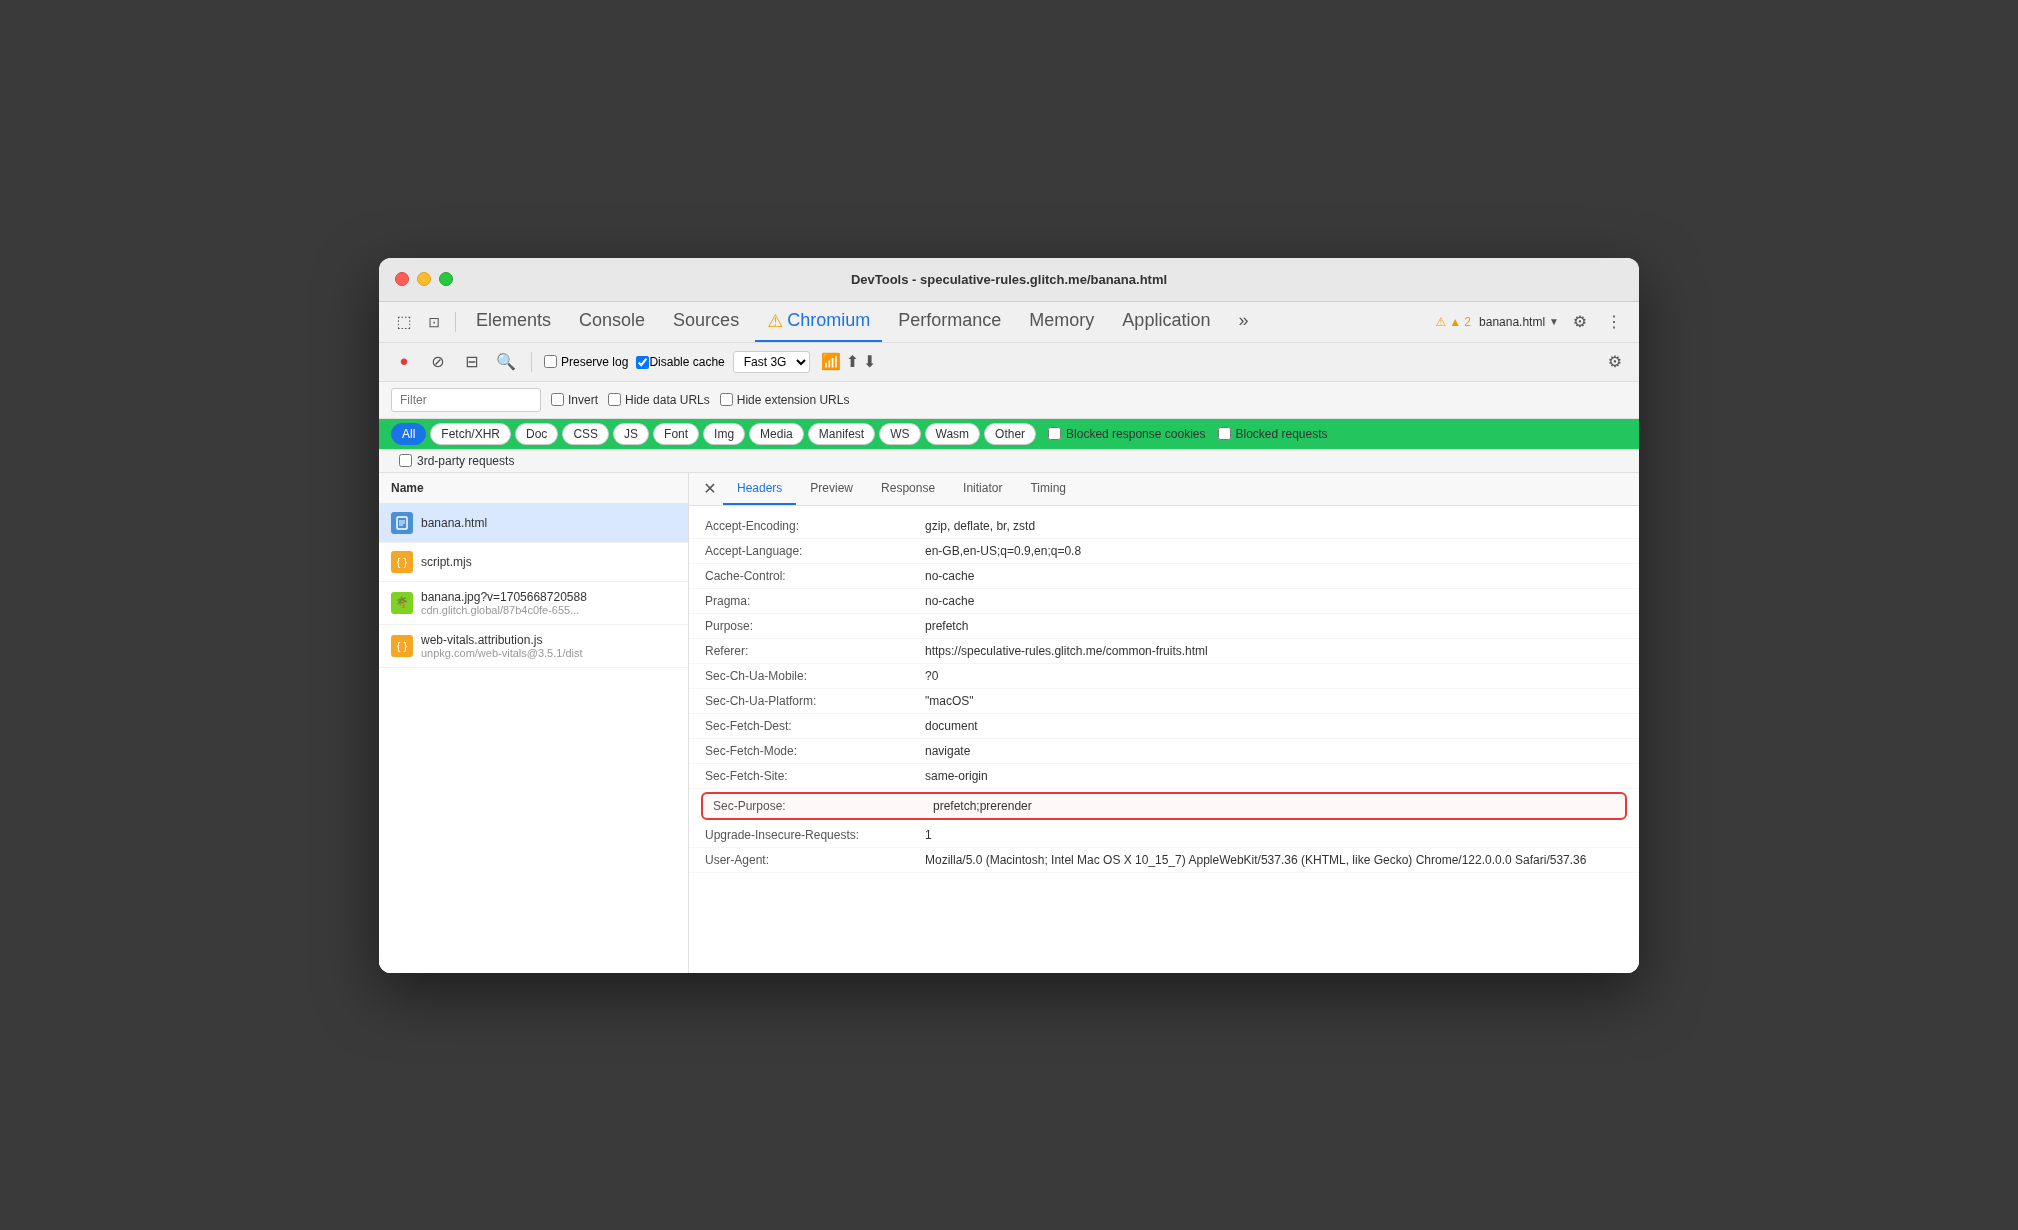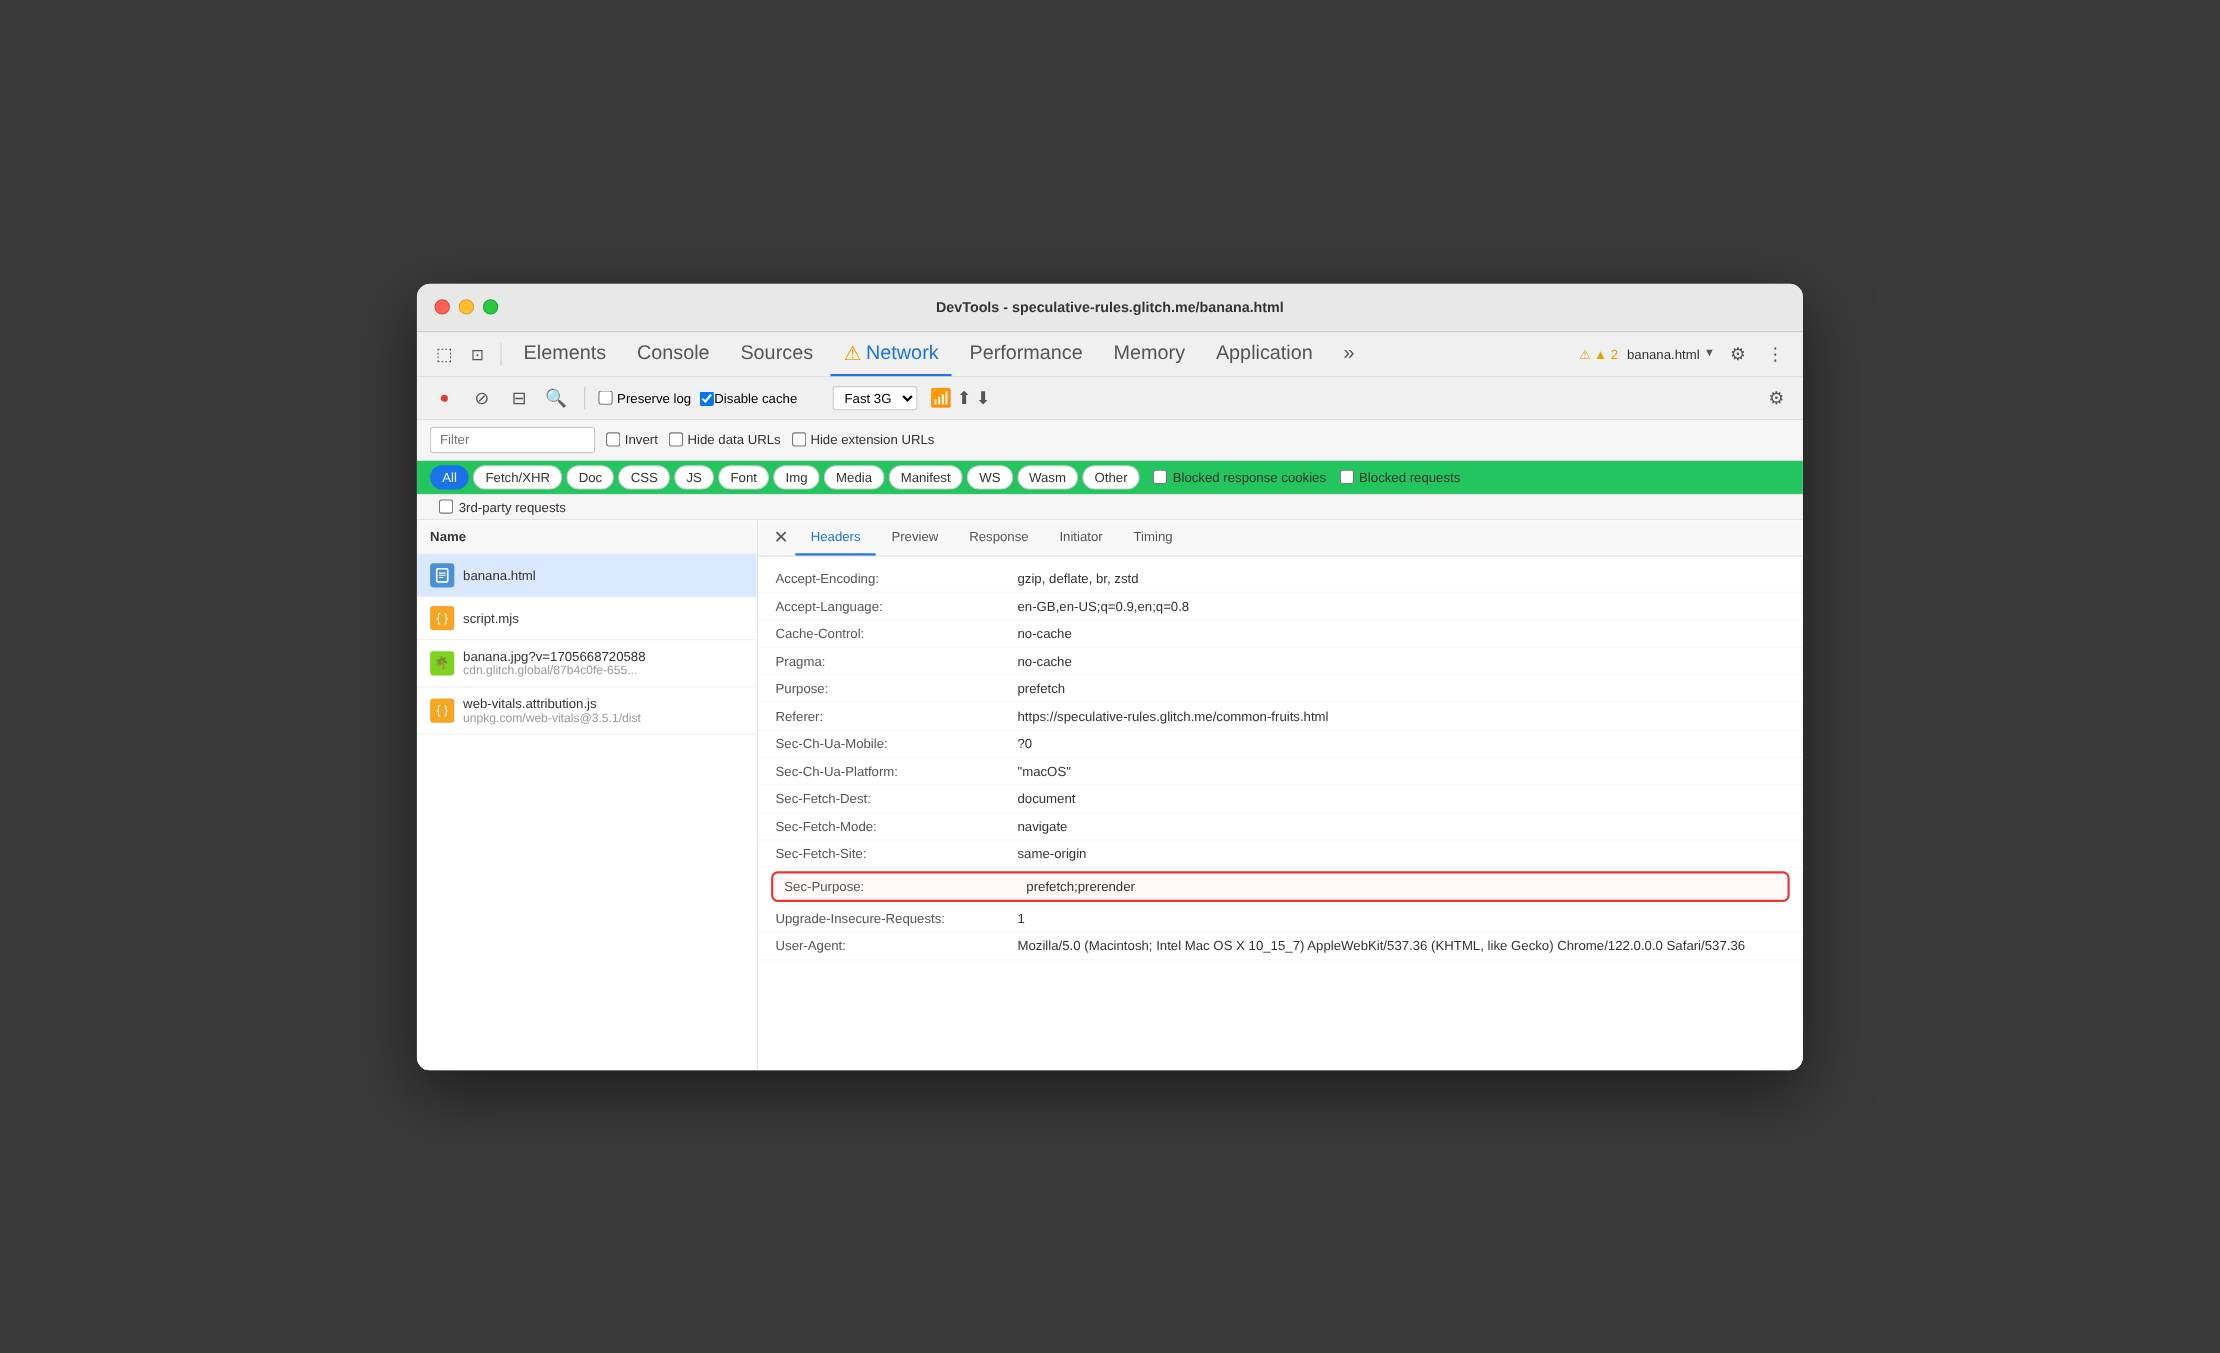--- a/index.html
+++ b/index.html
@@ -277,21 +277,20 @@
       display: flex;
       align-items: flex-end;
       gap: 0;
     }
     .throttle-select {
       background: white;
       border: 1px solid #ccc;
       border-radius: 3px;
       padding: 2px 6px;
       font-size: 12px;
-      margin-left: 24px;
     }
     .settings-icon {
       width: 24px;
       height: 24px;
       display: flex;
       align-items: center;
       justify-content: center;
       cursor: pointer;
       color: #555;
       font-size: 16px;
@@ -313,21 +312,21 @@
 
   <div class="toolbar" style="border-bottom:1px solid #ddd; padding: 0 12px; background: #f0f0f0;">
     <div class="toolbar-icon" style="font-size:16px;">⬚</div>
     <div class="toolbar-icon" style="font-size:14px;">⊡</div>
     <div class="toolbar-separator"></div>
     <div class="tab">Elements</div>
     <div class="tab">Console</div>
     <div class="tab">Sources</div>
     <div class="tab active" style="display:flex;align-items:center;gap:4px;">
       <span style="color:#e8a000;">⚠</span>
-      <span>Network</span>
+      <span>Chromium</span>
     </div>
     <div class="tab">Performance</div>
     <div class="tab">Memory</div>
     <div class="tab">Application</div>
     <div class="tab">»</div>
     <div style="flex:1;"></div>
     <div style="display:flex;align-items:center;gap:8px;padding:4px 0;">
       <span style="font-size:12px;color:#e8a000;display:flex;align-items:center;gap:3px;">
         <span>⚠</span>
         <span style="color:#e8a000;">▲ 2</span>

